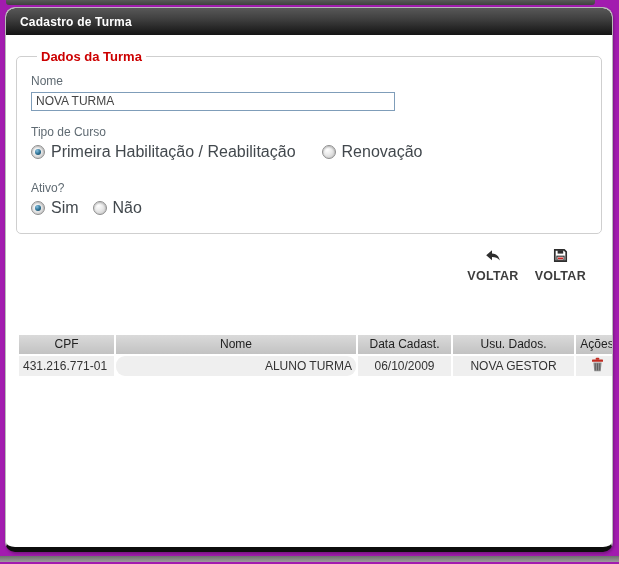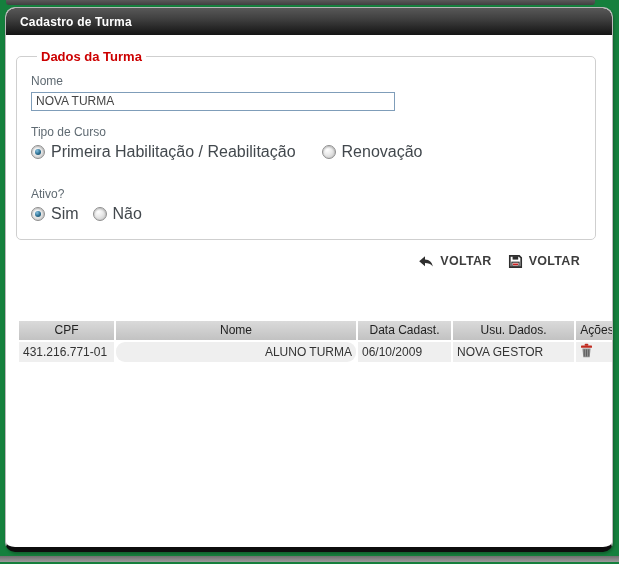--- a/index.html
+++ b/index.html
@@ -1,35 +1,35 @@
 <!DOCTYPE html>
 <html><head>
 <meta charset="utf-8">
 <style>
   * { margin:0; padding:0; box-sizing:border-box; }
   html,body { width:619px; height:564px; background:#fff; font-family:"Liberation Sans", sans-serif; overflow:hidden; }
-  .stage { position:relative; width:619px; height:564px; background:#15803d; }
+  .stage { position:relative; width:619px; height:564px; background:#a21caf; }
 
   
   .top-strip { position:absolute; left:6px; top:0; width:589px; height:5px;
     background:linear-gradient(#5a5a5a,#404040); border-radius:0 0 3px 3px; }
 
   
   .bottom-strip { position:absolute; left:0; top:556px; width:619px; height:6px;
     background:linear-gradient(#6f6f6f,#9c9c9c); }
 
   .panel { position:absolute; left:5px; top:7px; width:608px; height:545px;
     background:#fff; border:1px solid #b9b9b9; border-bottom:5px solid #0d0d0d;
     border-radius:10px; box-shadow:1px 2px 3px rgba(0,0,0,.25); overflow:hidden; }
 
   .titlebar { height:27px; background:linear-gradient(180deg,#585858 0%,#404040 40%,#262626 75%,#141414 100%);
     border-radius:9px 9px 0 0; display:flex; align-items:center; padding-left:14px; }
   .titlebar span { color:#fff; font-size:12px; font-weight:bold; letter-spacing:.2px; }
 
-  .content { padding:10px 14px 0 8px; }
+  .content { padding:10px 8px 0 8px; }
 
   fieldset.group { border:1px solid #cfcfcf; border-radius:5px; margin:4px 2px 0 2px;
     padding:2px 14px 16px 14px; }
   fieldset.group legend { color:#cc0001; font-weight:bold; font-size:13px; padding:0 4px; margin-left:6px; }
 
   .field-label { color:#5f6a72; font-size:12px; margin:8px 0 3px 0; }
   .text-input { width:364px; height:19px; border:1px solid #7f9db9; font-size:12px; color:#444;
     padding:1px 4px; font-family:"Liberation Sans", sans-serif; background:#fff; }
 
   .radio-row { display:flex; align-items:center; margin-top:4px; }
@@ -38,34 +38,34 @@
   .radio { width:14px; height:14px; border-radius:50%; position:relative; flex:0 0 auto;
     background:radial-gradient(circle at 35% 30%, #ffffff 0%, #e9e9e9 45%, #c2c2c2 100%);
     border:1px solid #8e8e8e; box-shadow:inset 0 1px 2px rgba(0,0,0,.25); }
   .radio.selected::after { content:""; position:absolute; left:3px; top:3px; width:6px; height:6px;
     border-radius:50%; background:radial-gradient(circle at 35% 30%, #86c0e0 0%, #2b6f92 55%, #143d52 100%); }
   .radio-label { font-size:16px; color:#42484d; margin-left:6px; }
 
   .actions { display:flex; justify-content:flex-end; align-items:center; gap:16px;
     padding:14px 18px 0 0; }
   .act-btn { display:inline-flex; align-items:center; gap:6px; cursor:pointer;
-    font-size:12.5px; font-weight:bold; color:#3d3d3d; letter-spacing:.3px; }
+    font-size:12.5px; font-weight:bold; color:#3d3d3d; letter-spacing:.3px;flex-direction:column; }
   .act-btn svg { display:block; }
 
   .grid-wrap { margin-top:50px; padding:0 3px; }
   table.grid { width:603px; border-collapse:separate; border-spacing:2px; background:#fff; table-layout:fixed; }
   table.grid col.c-cpf { width:95px; }
   table.grid col.c-nome { width:240px; }
   table.grid col.c-data { width:93px; }
   table.grid col.c-usu { width:121px; }
   table.grid col.c-acoes { width:42px; }
   table.grid th { background:linear-gradient(#dadada,#c2c2c2); color:#222; font-size:12px; font-weight:normal;
     height:19px; text-align:center; padding:1px 2px; }
   table.grid td { background:#efefef; color:#333; font-size:12px; height:17px; padding:1px 4px;
-    text-align:left; white-space:nowrap; overflow:hidden; }
+    text-align:center; white-space:nowrap; overflow:hidden; }
   table.grid td.al { text-align:right; padding-left:8px;border-radius:9px; }
   table.grid td.ar { text-align:right; padding-right:8px; }
   .trash-btn { display:inline-block; cursor:pointer; line-height:0; }
 </style>
 </head>
 <body>
 
 <div class="stage">
   <div class="top-strip"></div>
 
@@ -88,21 +88,21 @@
           <div class="radio-opt">
             <span class="radio selected"></span>
             <span class="radio-label">Primeira Habilitação / Reabilitação</span>
           </div>
           <div class="radio-opt">
             <span class="radio"></span>
             <span class="radio-label">Renovação</span>
           </div>
         </div>
 
-        <div class="field-label" style="margin-top:26px;">Ativo?</div>
+        <div class="field-label" style="margin-top:20px;">Ativo?</div>
         <div class="radio-row">
           <div class="radio-opt tight">
             <span class="radio selected"></span>
             <span class="radio-label">Sim</span>
           </div>
           <div class="radio-opt tight">
             <span class="radio"></span>
             <span class="radio-label">Não</span>
           </div>
         </div>

